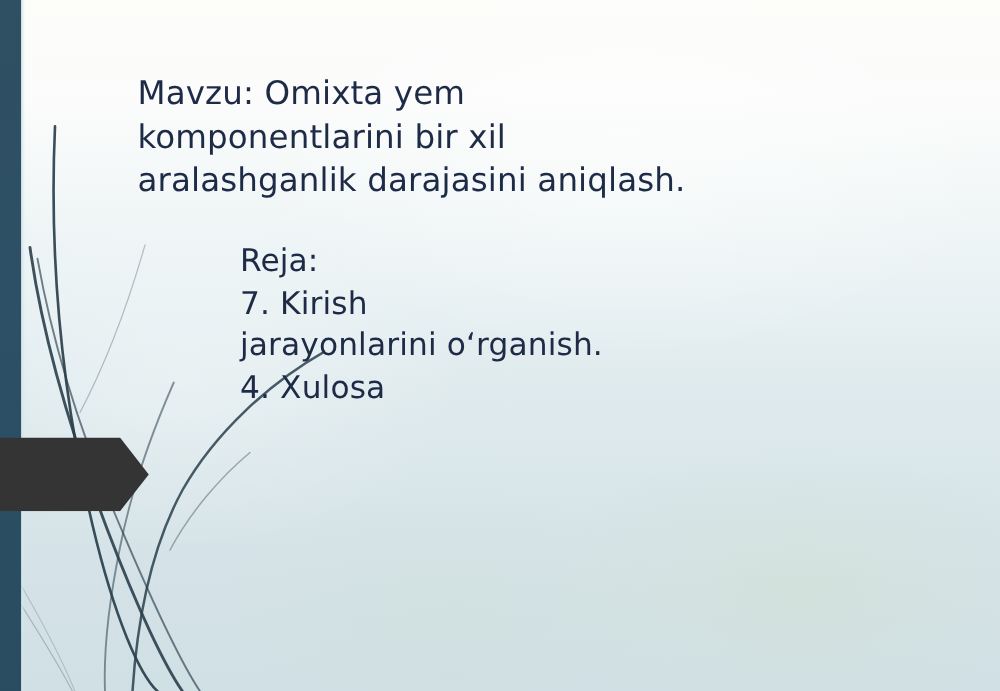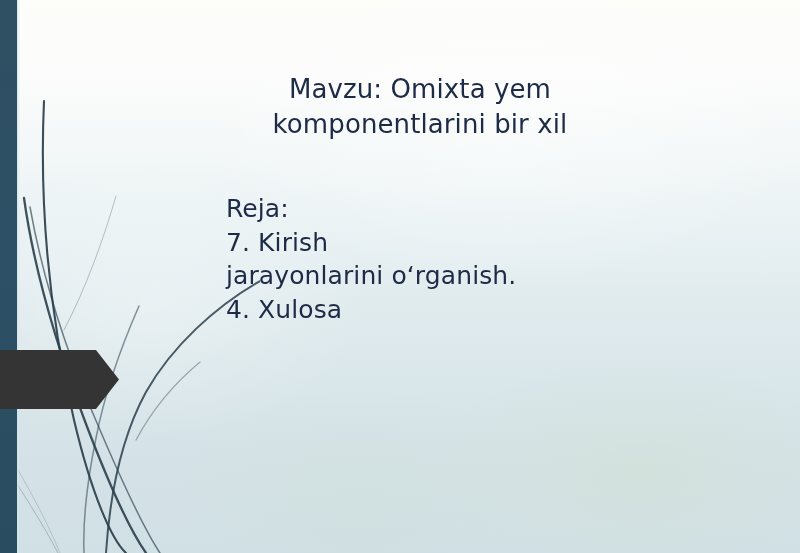--- a/index.html
+++ b/index.html
@@ -76,40 +76,38 @@
     top: 350px;
     width: 120px;
     height: 59px;
     pointer-events: none;
   }
 
   
   .title-block {
     position: absolute;
     left: 110px;
-    top: 72px;
+    top: 58px;
     width: 620px;
-    text-align: center;
     color: #1e2b47;
     font-size: 26px;
     line-height: 35px;
     letter-spacing: 0.1px;
   }
   .title-line { display: block; white-space: nowrap; }
 
   .body-block {
     position: absolute;
     left: 192px;
     top: 192px;
     width: 520px;
     color: #1e2b47;
     font-size: 25px;
     line-height: 33.5px;
     letter-spacing: 0.1px;
-    margin-left: 34px;
   }
   .body-line { display: block; white-space: nowrap; }
 </style>
 </head>
 <body>
 
 <div id="slide">
 
   <div class="haze"></div>
 
@@ -130,20 +128,21 @@
   <div class="left-bar"></div>
   <div class="left-bar-edge"></div>
 
   <svg class="arrow-banner" viewBox="0 0 120 59" preserveAspectRatio="none">
     <polygon points="0,0 96,0 119,29.5 96,59 0,59" fill="#343434"></polygon>
   </svg>
 
   <div class="title-block">
     <span class="title-line">Mavzu: Omixta yem</span>
     <span class="title-line">komponentlarini bir xil</span>
+    <span class="title-line">aralashganlik darajasini aniqlash.</span>
   </div>
 
   <div class="body-block">
     <span class="body-line">Reja:</span>
     <span class="body-line">7.  Kirish</span>
     <span class="body-line">jarayonlarini o‘rganish.</span>
     <span class="body-line">4.  Xulosa</span>
   </div>
 
 </div>

